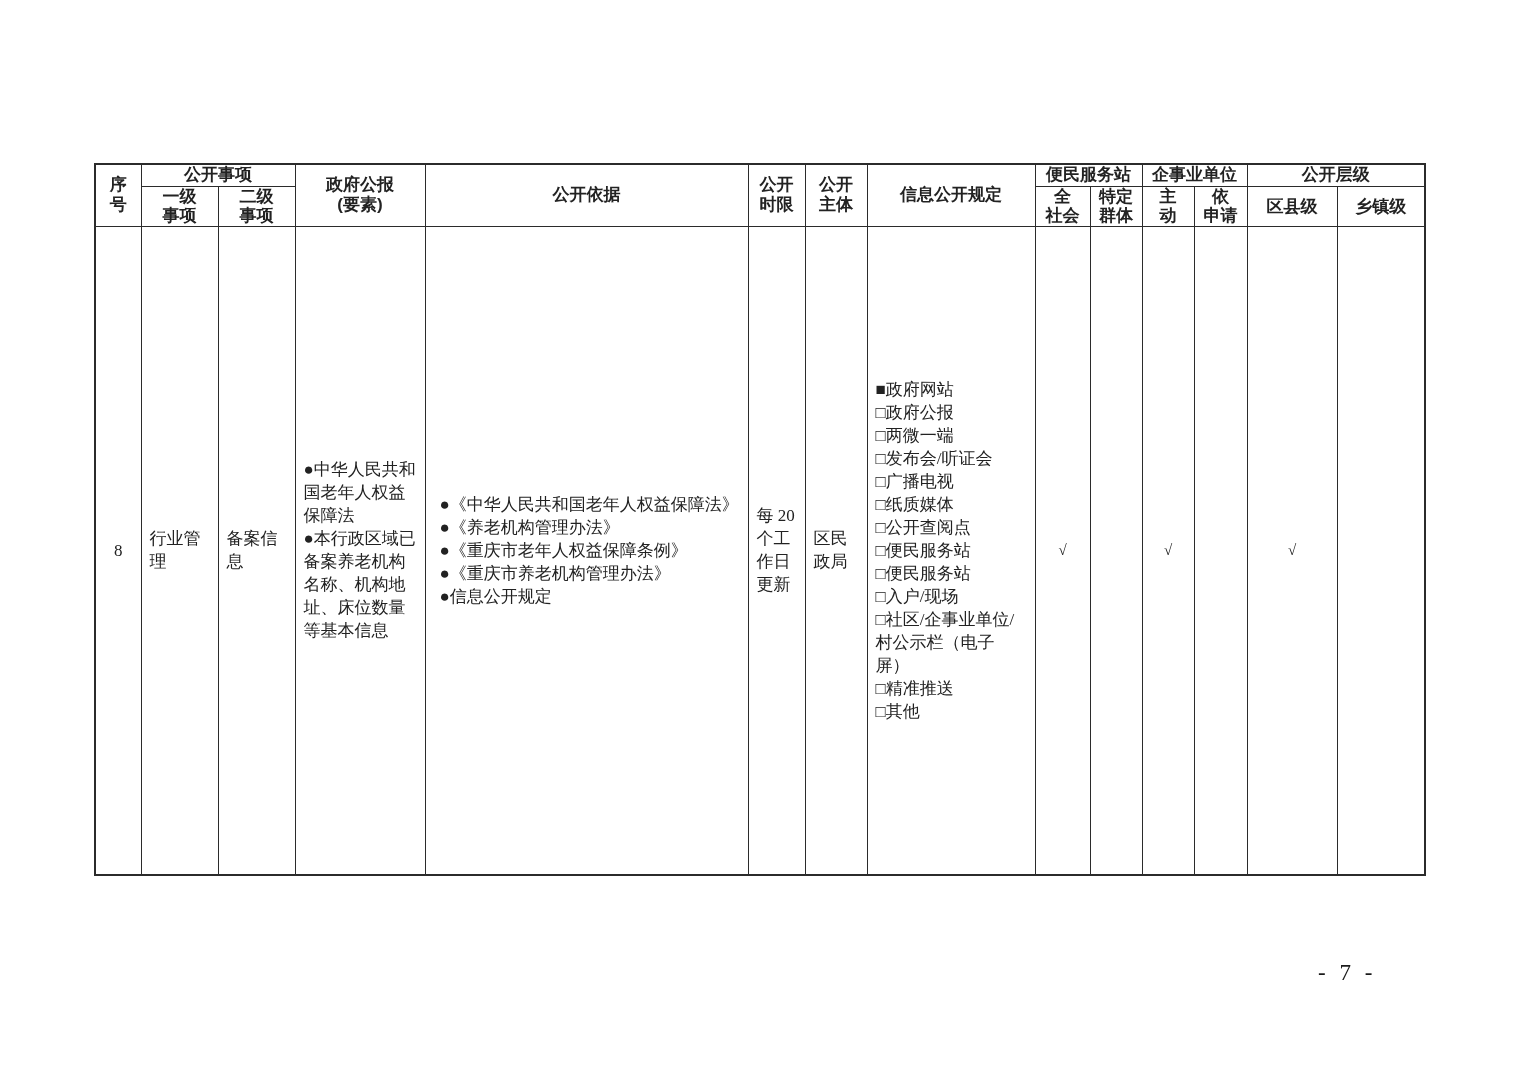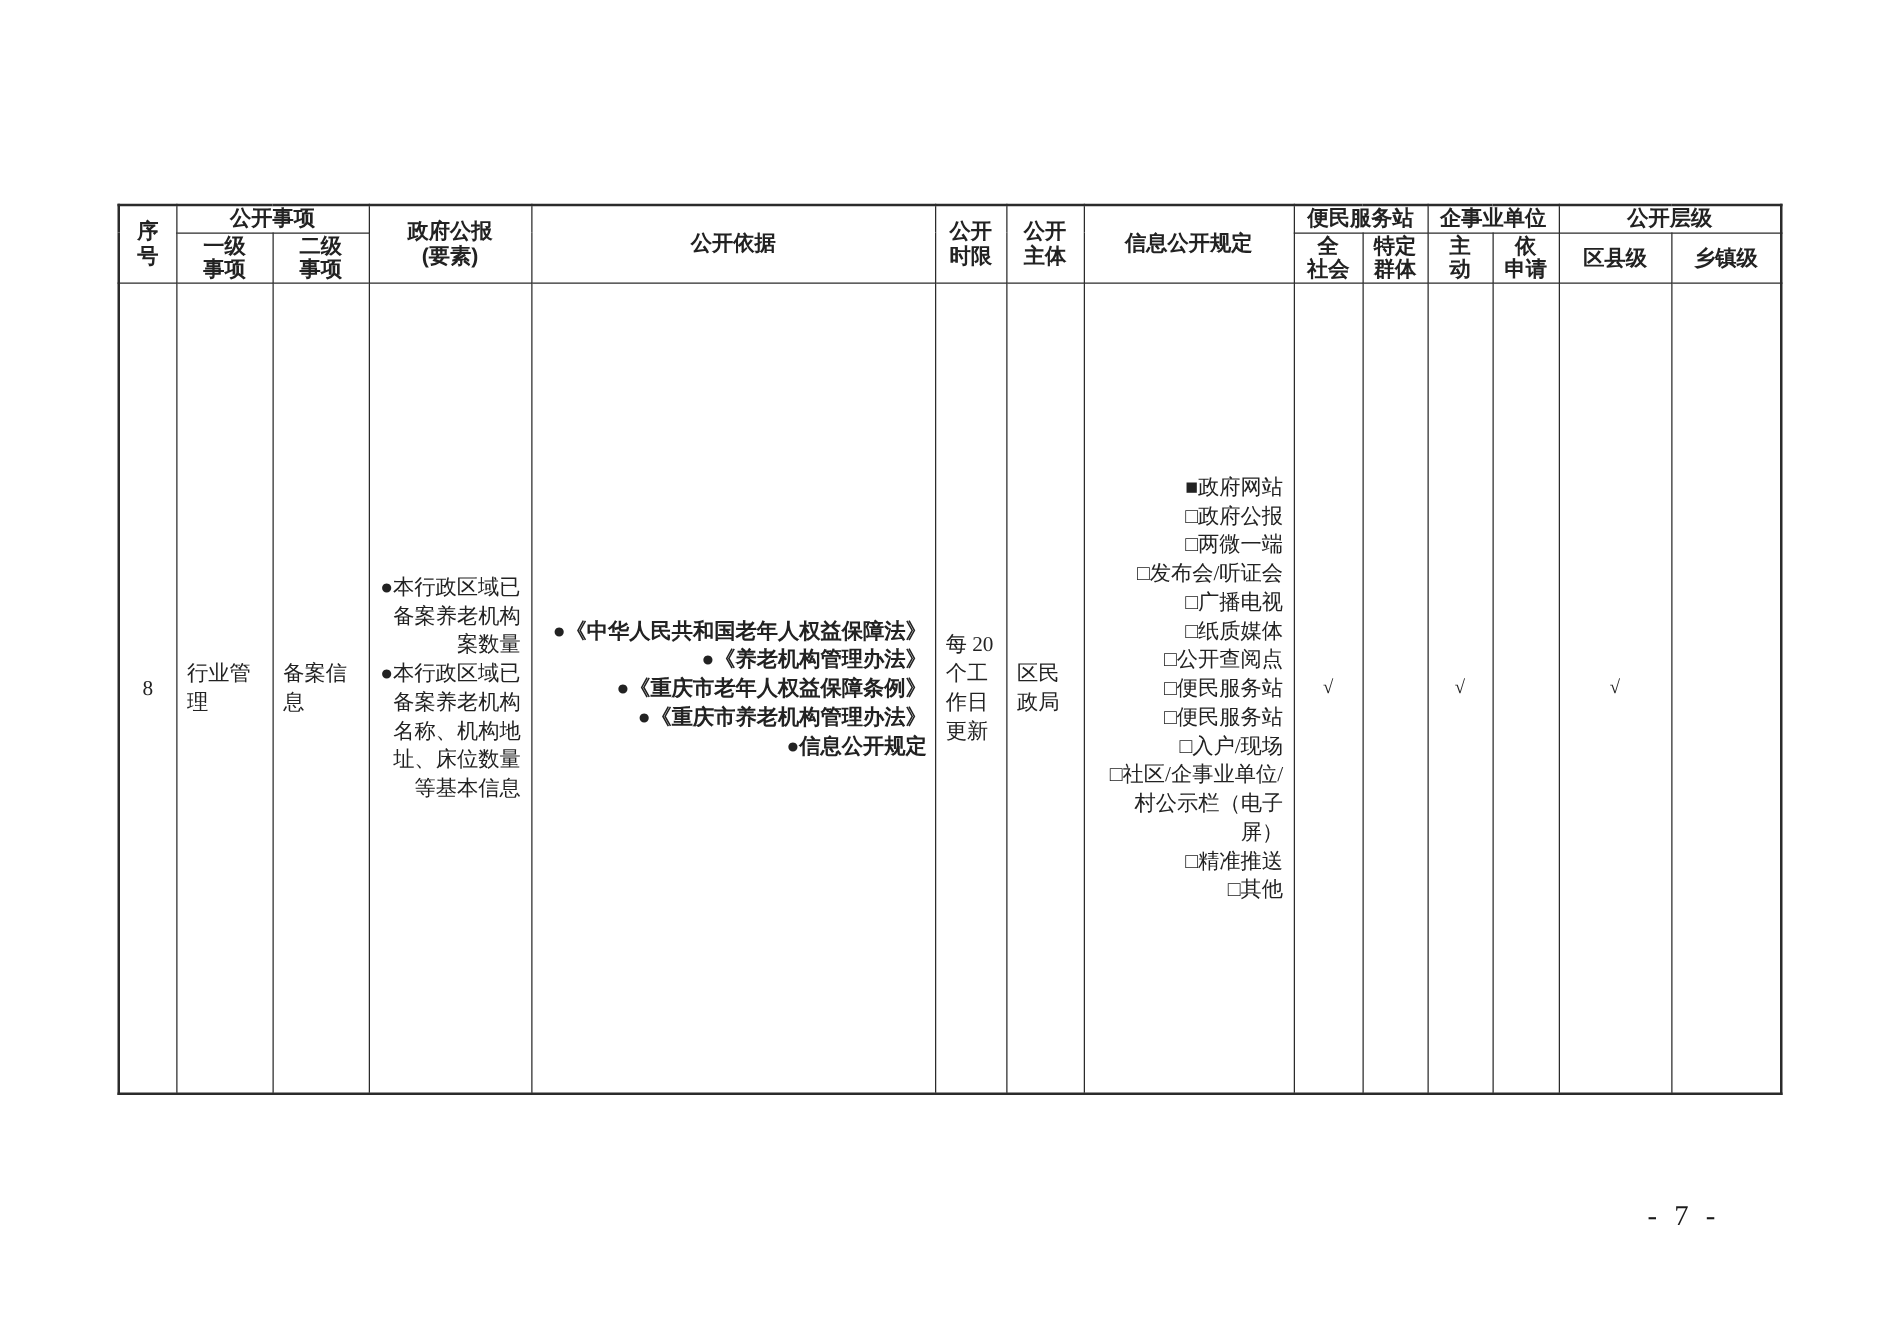--- a/index.html
+++ b/index.html
@@ -35,23 +35,23 @@
 
   tbody tr { height: 649px; }
   td {
     font-size: 17px;
     vertical-align: middle;
     line-height: 23px;
     padding: 0;
   }
   td.c { text-align: center; }
   td.l { text-align: left; padding: 0 8px; white-space: pre-line; }
-  td.basis { padding: 0 6px 0 14px; font-weight: bold; }
+  td.basis { padding: 0 6px 0 14px; }
   td.check { text-align: center; font-size: 15px; }
-  .list div { text-align: right; }
+  .list div { text-align: left; }
 
   .page-number {
     position: absolute; left: 1318px; top: 960px;
     font-size: 23px; color: #1a1a1a;
     word-spacing: 8px;
   }
 </style>
 </head>
 <body>
 
@@ -108,21 +108,21 @@
         <th>乡镇级</th>
       </tr>
     </thead>
     <tbody>
       <tr>
         <td class="c">8</td>
         <td class="l">行业管
 理</td>
         <td class="l">备案信
 息</td>
-        <td class="l list"><div>●本行政区域已备案养老机构案数量</div><div>●本行政区域已备案养老机构名称、机构地址、床位数量等基本信息</div></td>
+        <td class="l list"><div>●中华人民共和国老年人权益保障法</div><div>●本行政区域已备案养老机构名称、机构地址、床位数量等基本信息</div></td>
         <td class="l basis list"><div>●《中华人民共和国老年人权益保障法》</div><div>●《养老机构管理办法》</div><div>●《重庆市老年人权益保障条例》</div><div>●《重庆市养老机构管理办法》</div><div>●信息公开规定</div></td>
         <td class="l">每 20
 个工
 作日
 更新</td>
         <td class="l">区民
 政局</td>
         <td class="l list"><div>■政府网站</div><div>□政府公报</div><div>□两微一端</div><div>□发布会/听证会</div><div>□广播电视</div><div>□纸质媒体</div><div>□公开查阅点</div><div>□便民服务站</div><div>□便民服务站</div><div>□入户/现场</div><div>□社区/企事业单位/村公示栏（电子屏）</div><div>□精准推送</div><div>□其他</div></td>
         <td class="check">√</td>
         <td class="check"></td>

